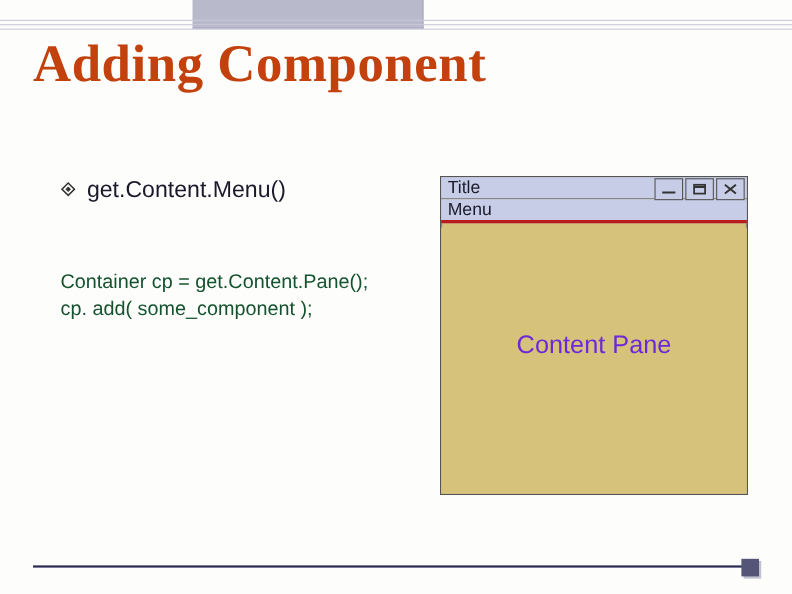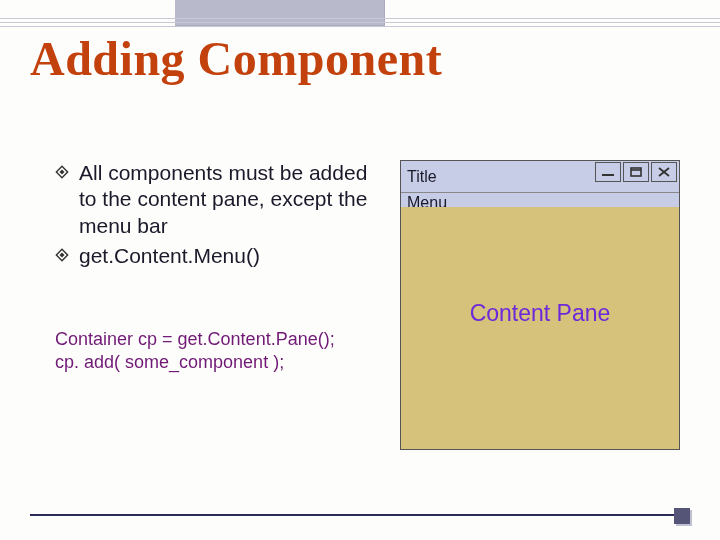--- a/index.html
+++ b/index.html
@@ -86,41 +86,41 @@
     left: 0; top: 5px;
     width: 14px; height: 14px;
     display: inline-block;
   }
   .diamond-bullet svg { display: block; }
 
   .code-snippet {
     margin-top: 55px;
     font-size: 18px;
     line-height: 1.3;
-    color: #701a75;
+    color: #14532d;
   }
   .code-snippet .em {
   }
 
   .right-col {
     flex: 1;
     position: relative;
   }
   .window {
     position: absolute;
     top: 0; left: 0;
     width: 280px;
     height: 290px;
     background: #d6c27a;
     border: 1px solid #555;
     box-shadow: 0 0 0 1px #888 inset;
   }
   .win-titlebar {
     position: relative;
-    height: 32px;
+    height: 20px;
     background: #c7cde6;
     border-bottom: 1px solid #888;
     display: flex;
     align-items: center;
     padding-left: 6px;
     font-size: 16px;
   }
   .win-buttons {
     position: absolute;
     right: 2px; top: 1px;
@@ -167,29 +167,20 @@
   <div class="line a"></div>
   <div class="line b"></div>
   <div class="line c"></div>
 </div>
 
 <h1 class="title">Adding Component</h1>
 
 <div class="body">
   <div class="left-col">
     <ul class="bullets">
-      <li>
-        <span class="diamond-bullet">
-          <svg width="14" height="14" viewBox="0 0 14 14">
-            <rect x="3" y="3" width="8" height="8" transform="rotate(45 7 7)" fill="none" stroke="#333" stroke-width="1.4"></rect>
-            <rect x="5.2" y="5.2" width="3.6" height="3.6" transform="rotate(45 7 7)" fill="#333"></rect>
-          </svg>
-        </span>
-        <span>All components must be added to the content pane, except the menu bar</span>
-      </li>
       <li>
         <span class="diamond-bullet">
           <svg width="14" height="14" viewBox="0 0 14 14">
             <rect x="3" y="3" width="8" height="8" transform="rotate(45 7 7)" fill="none" stroke="#333" stroke-width="1.4"></rect>
             <rect x="5.2" y="5.2" width="3.6" height="3.6" transform="rotate(45 7 7)" fill="#333"></rect>
           </svg>
         </span>
         <span>get.Content.Menu()</span>
       </li>
     </ul>

